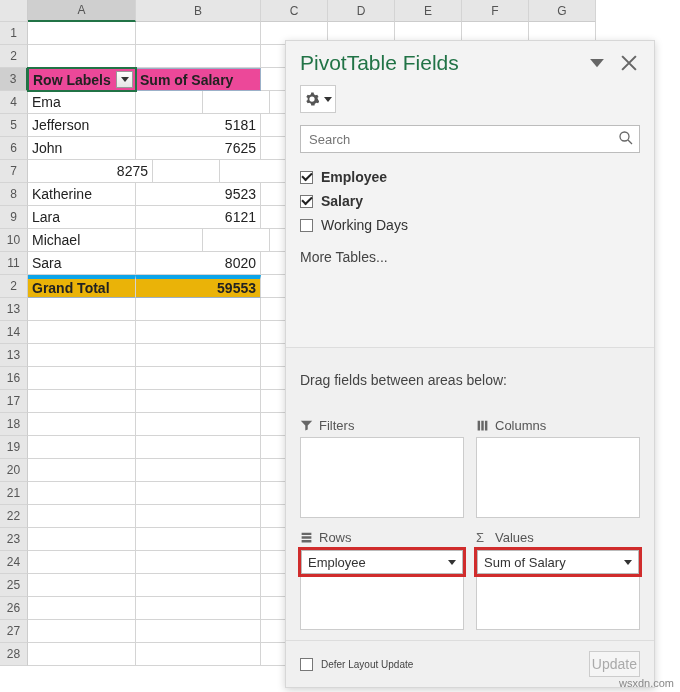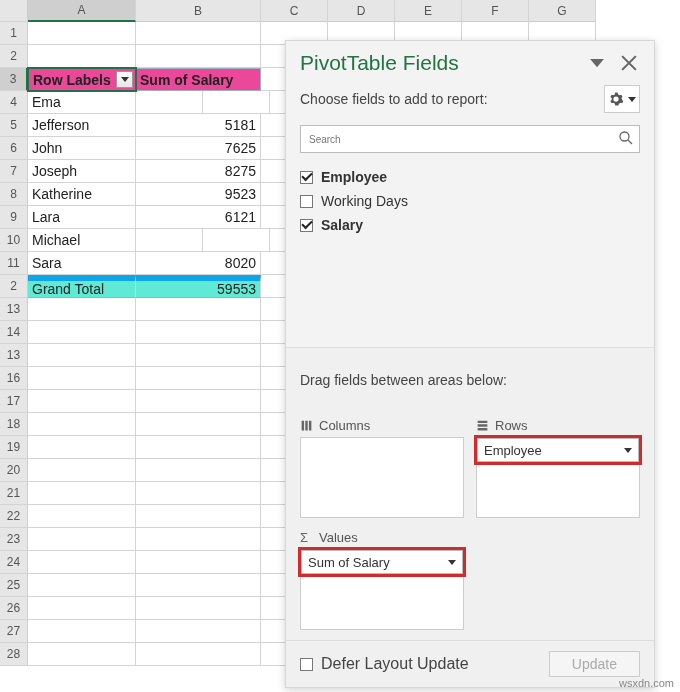--- a/index.html
+++ b/index.html
@@ -76,23 +76,23 @@
   .pivot-header {
     background: #ec4899;
     font-weight: bold;
     position: relative;
     border-top: 1px solid #9bb0c8;
     border-bottom: 1px solid #9bb0c8;
   }
   .pivot-header.first { border-left: 1px solid #9bb0c8; }
   .pivot-header.last { border-right: 1px solid #9bb0c8; }
   .pivot-total {
-    background: #5eead4;
-    font-weight: normal;
-    border-top: 6px solid #0ea5e9;
+    background: #eab308;
+    font-weight: bold;
+    border-top: 4px solid #0ea5e9;
     border-bottom: 1px solid #9bb0c8;
   }
   .filter-btn {
     position: absolute;
     right: 2px; top: 2px;
     width: 17px; height: 17px;
     background: linear-gradient(#fdfdfd,#e6e6e6);
     border: 1px solid #999;
     display: flex;
     align-items: center;
@@ -174,21 +174,21 @@
   }
   .search-wrap {
     margin: 8px 14px;
     position: relative;
   }
   .search-input {
     width: 100%;
     height: 28px;
     border: 1px solid #bcbcbc;
     padding: 0 28px 0 8px;
-    font-size: 10px;
+    font-size: 13px;
     color: #666;
     background: #fff;
   }
   .search-wrap .mag {
     position: absolute;
     right: 6px; top: 5px;
     width: 16px; height: 16px;
     color: #666;
   }
   .field-list {
@@ -281,24 +281,24 @@
     outline: 3px solid #d02c2c;
     outline-offset: 0;
   }
   .pane-footer {
     display: flex;
     align-items: center;
     padding: 10px 14px;
     border-top: 1px solid #ddd;
     background: #f0f0f0;
   }
-  .defer-chk { display: flex; align-items: center; gap: 8px; font-size: 16px; color: #444; }
+  .defer-chk { display: flex; align-items: center; gap: 8px; font-size: 10px; color: #444; }
   .update-btn {
     margin-left: auto;
-    padding: 4px 22px;
+    padding: 4px 2px;
     border: 1px solid #ccc;
     background: #f5f5f5;
     color: #aaa;
     font-size: 14px;
   }
   .watermark {
     position: absolute;
     bottom: 3px; right: 6px;
     font-size: 11px;
     color: #888;
@@ -375,21 +375,20 @@
       <div class="cell cA">John</div>
       <div class="cell cB num">7625</div>
       <div class="cell cC"></div>
       <div class="cell cD"></div>
       <div class="cell cE"></div>
       <div class="cell cF"></div>
       <div class="cell cG"></div>
     </div>
     <div class="row">
       <div class="rowhead">7</div>
-      <div class="cell cA">Joseph</div>
       <div class="cell cB num">8275</div>
       <div class="cell cC"></div>
       <div class="cell cD"></div>
       <div class="cell cE"></div>
       <div class="cell cF"></div>
       <div class="cell cG"></div>
     </div>
     <div class="row">
       <div class="rowhead">8</div>
       <div class="cell cA">Katherine</div>
@@ -609,51 +608,60 @@
           <path fill="currentColor" d="M3 11 l5 -6 l5 6 z" transform="rotate(180 8 8)"></path>
         </svg>
     </div>
     <div class="ico-btn">
       <svg viewBox="0 0 16 16">
           <path stroke="currentColor" stroke-width="1.5" d="M3 3 L13 13 M13 3 L3 13"></path>
         </svg>
     </div>
   </div>
   <div class="pane-sub">
-    <div class="txt">Choose fields to add to report:</div>
     <div class="gear-btn">
       <svg viewBox="0 0 16 16">
           <path fill="#555" d="M8 5a3 3 0 1 0 0 6 3 3 0 0 0 0-6zm7 3a7 7 0 0 1-.1 1.1l1.6 1.2-1.5 2.6-1.9-.6a6 6 0 0 1-1.9 1.1l-.3 2H7.1l-.3-2a6 6 0 0 1-1.9-1.1l-1.9.6L1.5 10.3 3.1 9.1A7 7 0 0 1 3 8a7 7 0 0 1 .1-1.1L1.5 5.7 3 3.1l1.9.6A6 6 0 0 1 6.8 2.6l.3-2h2.8l.3 2a6 6 0 0 1 1.9 1.1l1.9-.6 1.5 2.6-1.6 1.2A7 7 0 0 1 15 8z"></path>
         </svg>
     </div>
   </div>
   <div class="search-wrap">
     <input class="search-input" placeholder="Search" style="">
     <svg class="mag" viewBox="0 0 16 16">
         <circle cx="6.5" cy="6.5" r="4.5" fill="none" stroke="#666" stroke-width="1.3"></circle>
         <line x1="10" y1="10" x2="14" y2="14" stroke="#666" stroke-width="1.3"></line>
       </svg>
   </div>
   <div class="field-list" id="field-list">
       <div class="field-item">
         <span class="chk checked"></span>
         <span class="field-label bold">Employee</span>
       </div>
       <div class="field-item">
+        <span class="chk checked"></span>
+        <span class="field-label bold">Salary</span>
+      </div>
+      <div class="field-item">
         <span class="chk"></span>
         <span class="field-label">Working Days</span>
       </div>
-      <div class="field-item">
-        <span class="chk checked"></span>
-        <span class="field-label bold">Salary</span>
-      </div>
-    </div>
+    </div>
+  <div class="more-tables">More Tables...</div>
   <div class="flex-spacer"></div>
   <div class="drag-hint">Drag fields between areas below:</div>
   <div class="areas">
+    <div class="area">
+      <div class="area-head">
+        <svg class="ico" viewBox="0 0 16 16">
+            <path fill="currentColor" d="M1 2h14l-5.5 6v5l-3 1v-6z"></path>
+          </svg>
+        <span>Filters</span>
+      </div>
+      <div class="area-box"></div>
+    </div>
     <div class="area">
       <div class="area-head">
         <svg class="ico" viewBox="0 0 16 16">
             <path fill="currentColor" d="M2 2h3v12H2zM6.5 2h3v12h-3zM11 2h3v12h-3z"></path>
           </svg>
         <span>Columns</span>
       </div>
       <div class="area-box"></div>
     </div>
     <div class="area">

